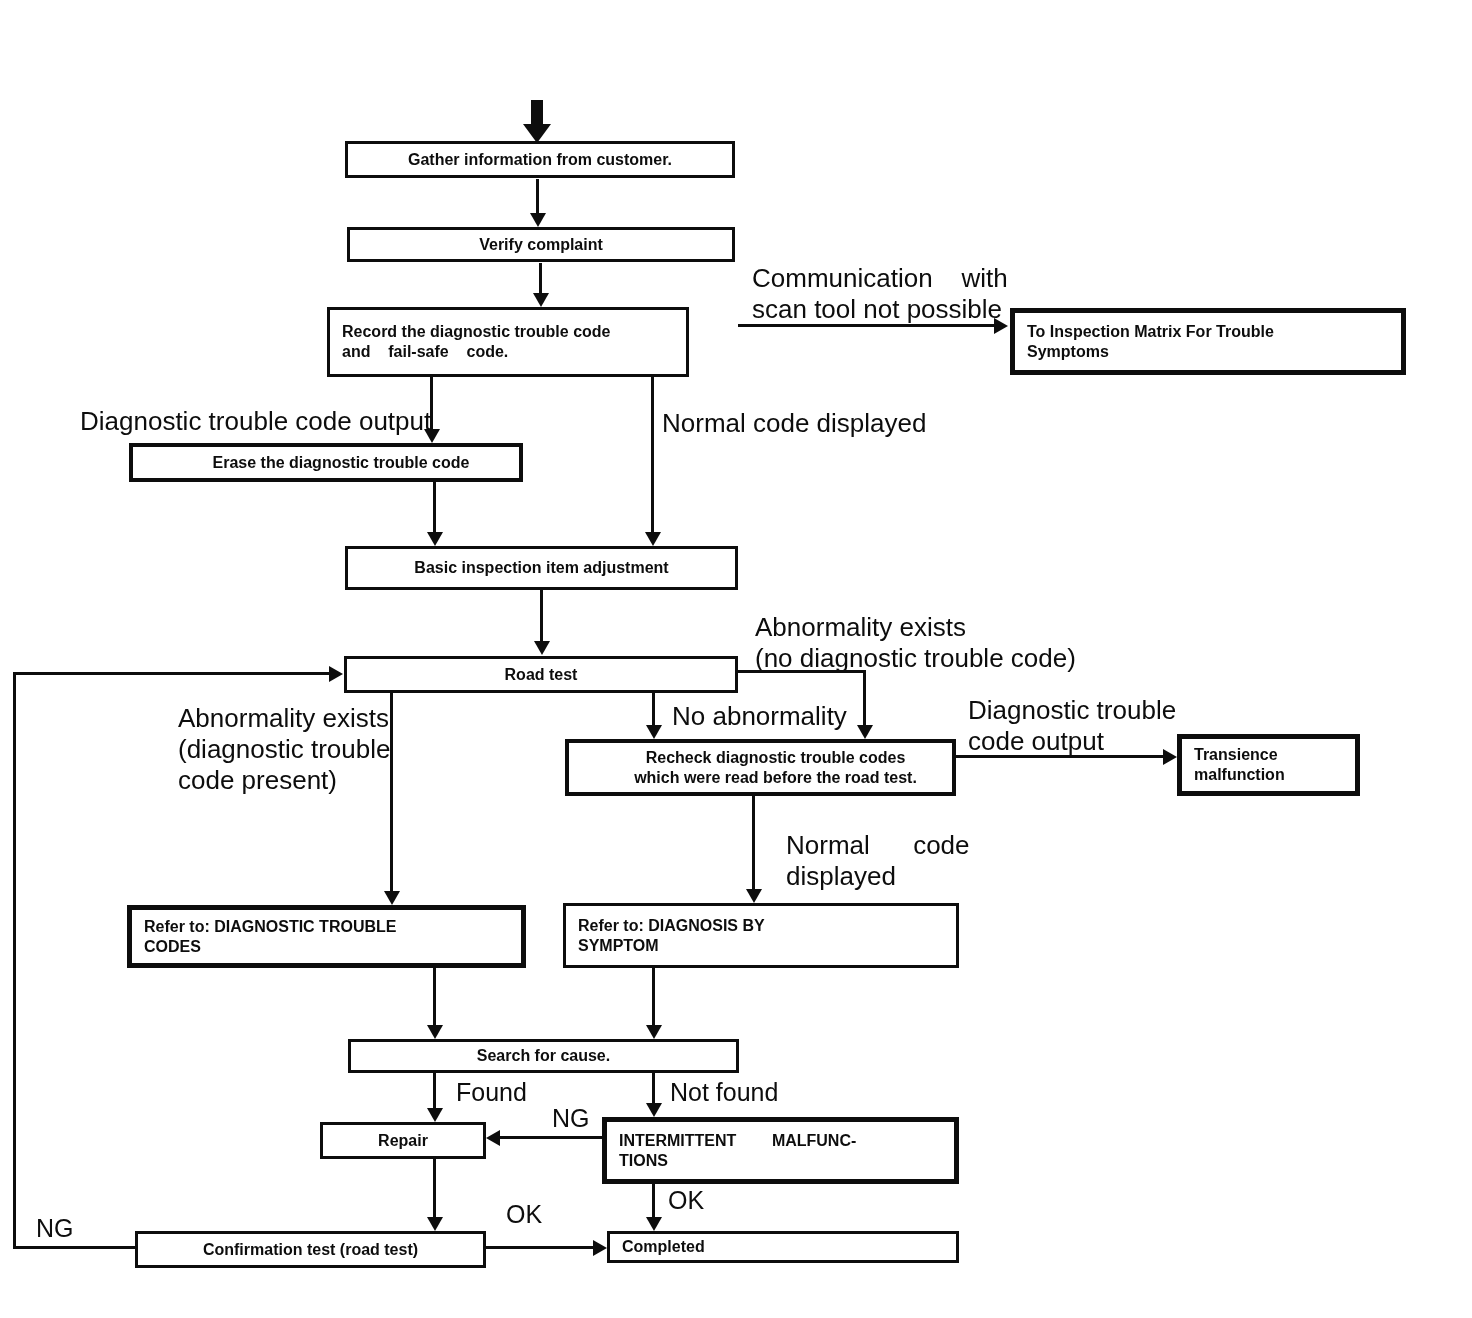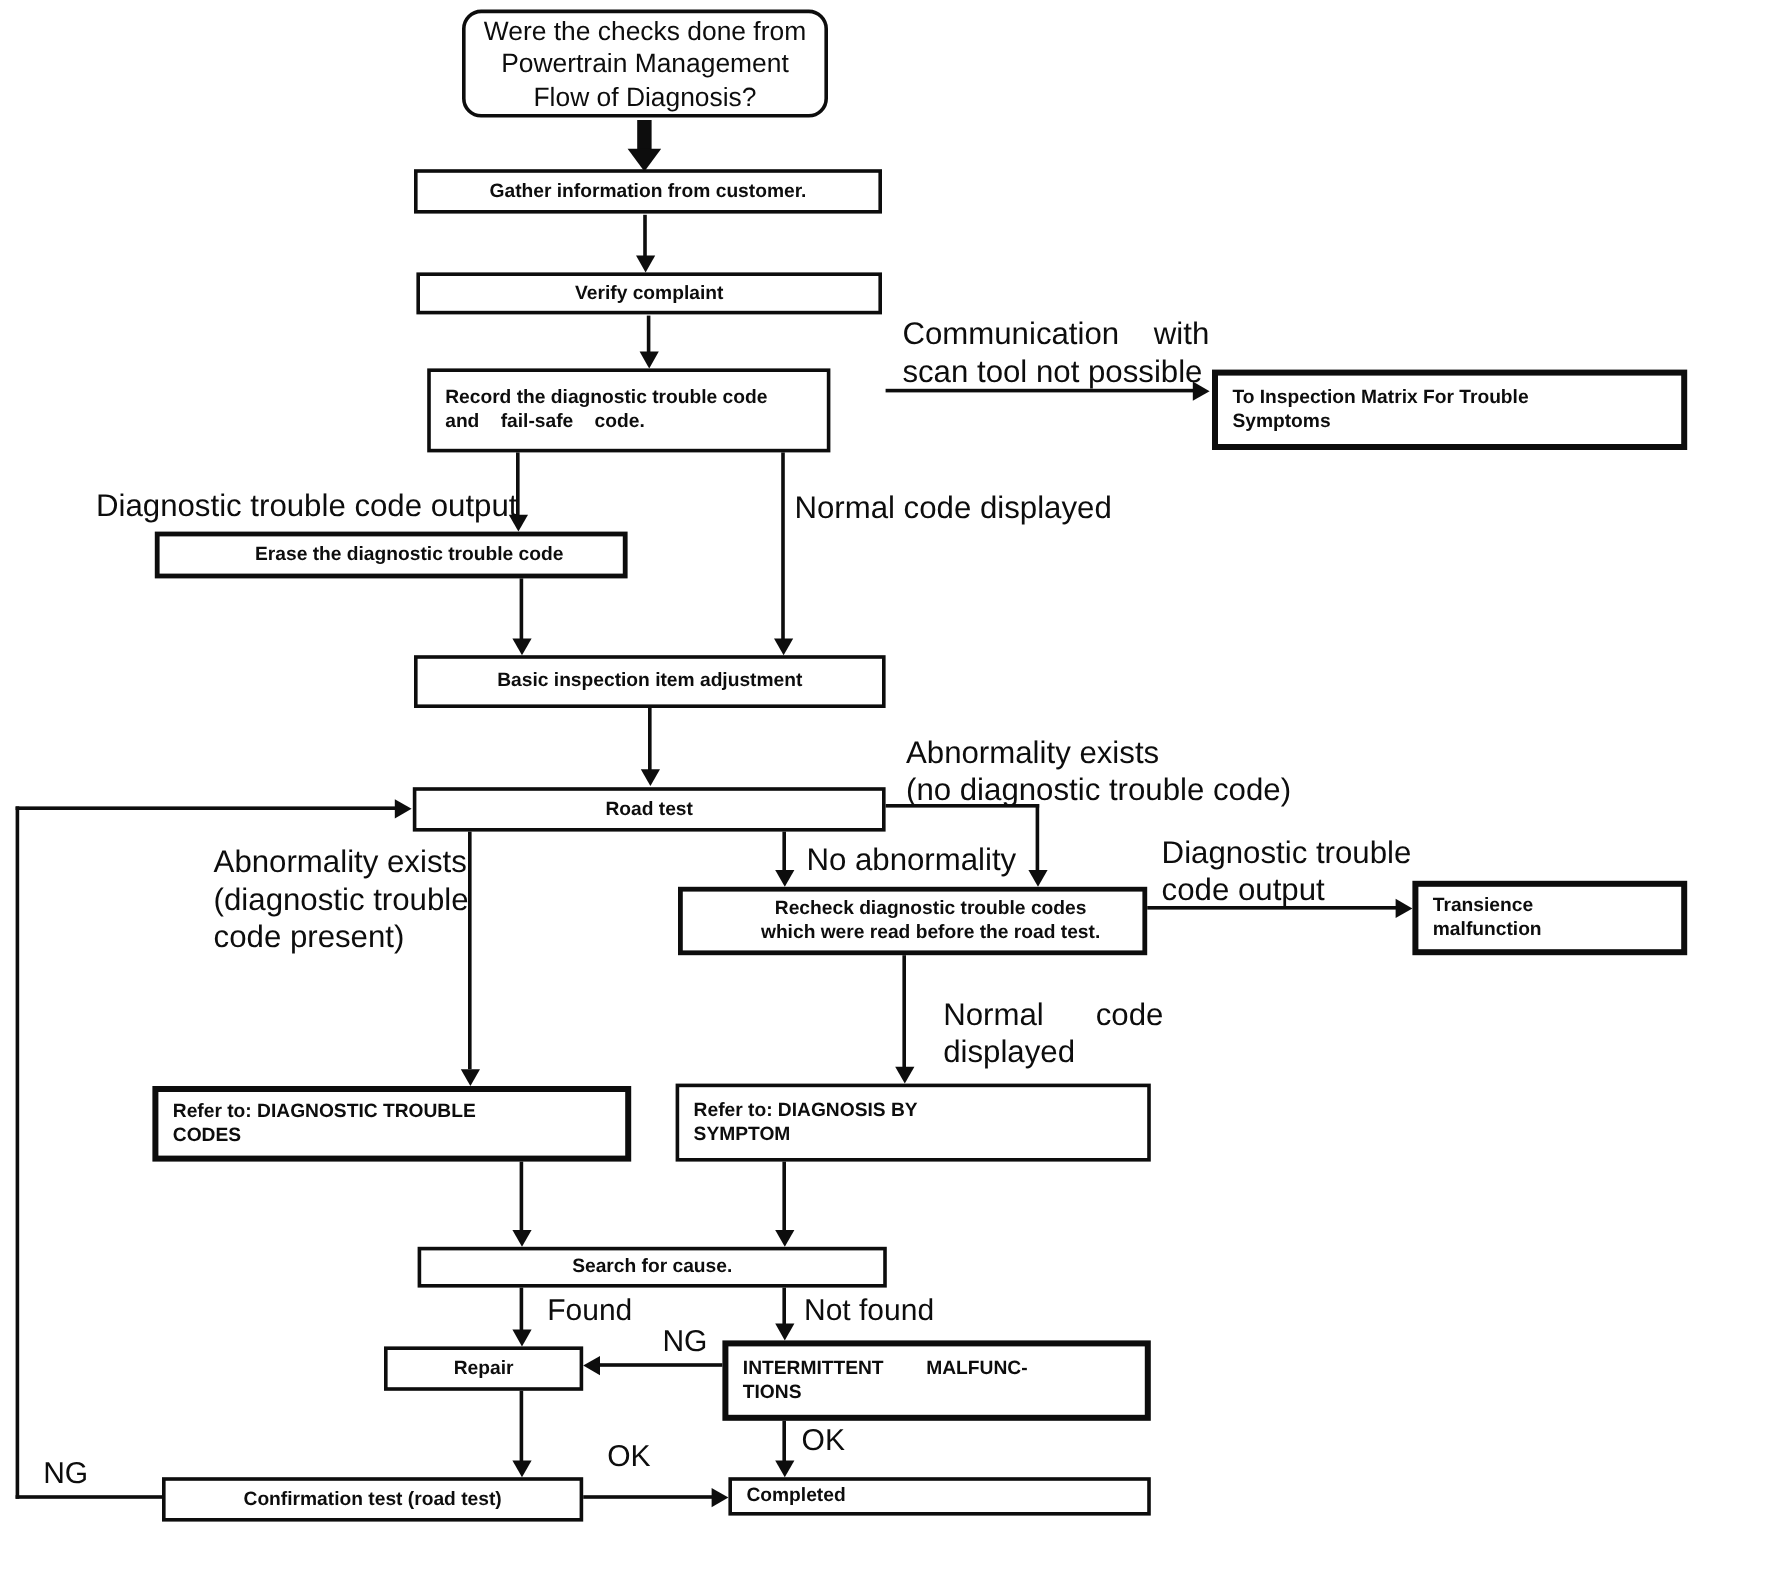--- a/index.html
+++ b/index.html
@@ -25,44 +25,41 @@
   .ah-d { border-left:8px solid transparent; border-right:8px solid transparent; border-top:14px solid #0d0d0d; }
   .ah-r { border-top:8px solid transparent; border-bottom:8px solid transparent; border-left:14px solid #0d0d0d; }
   .ah-l { border-top:8px solid transparent; border-bottom:8px solid transparent; border-right:14px solid #0d0d0d; }
   .ah-big { border-left:14px solid transparent; border-right:14px solid transparent; border-top:19px solid #0d0d0d; }
 </style>
 </head>
 <body>
 
 <div class="canvas">
 
-  <div class="box rounded" style="left:385px;top:8px;width:305px;height:90px">Were the checks done from
-Powertrain Management
-Flow of Diagnosis?</div>
 
   <div class="box" style="left:345px;top:141px;width:390px;height:37px">Gather information from customer.</div>
 
   <div class="box" style="left:347px;top:227px;width:388px;height:35px">Verify complaint</div>
 
-  <div class="box al" style="left:356px;top:307px;width:336px;height:70px">Record the diagnostic trouble code
+  <div class="box al" style="left:327px;top:307px;width:362px;height:70px">Record the diagnostic trouble code
 and    fail-safe    code.</div>
 
   <div class="box al thick" style="left:1010px;top:308px;width:396px;height:67px">To Inspection Matrix For Trouble
 Symptoms</div>
 
   <div class="box b4" style="left:129px;top:443px;width:394px;height:39px">Erase the diagnostic trouble code</div>
 
   <div class="box" style="left:344px;top:656px;width:394px;height:37px">Road test</div>
 
   <div class="box" style="left:345px;top:546px;width:393px;height:44px">Basic inspection item adjustment</div>
 
   <div class="box b4" style="left:565px;top:739px;width:391px;height:57px">Recheck diagnostic trouble codes
 which were read before the road test.</div>
 
-  <div class="box al thick" style="left:1177px;top:734px;width:229px;height:62px">Transience
+  <div class="box al thick" style="left:1177px;top:734px;width:183px;height:62px">Transience
 malfunction</div>
 
   <div class="box al thick" style="left:127px;top:905px;width:399px;height:63px">Refer to: DIAGNOSTIC TROUBLE
 CODES</div>
 
   <div class="box al" style="left:563px;top:903px;width:396px;height:65px">Refer to: DIAGNOSIS BY
 SYMPTOM</div>
 
   <div class="box" style="left:348px;top:1039px;width:391px;height:34px">Search for cause.</div>
 

